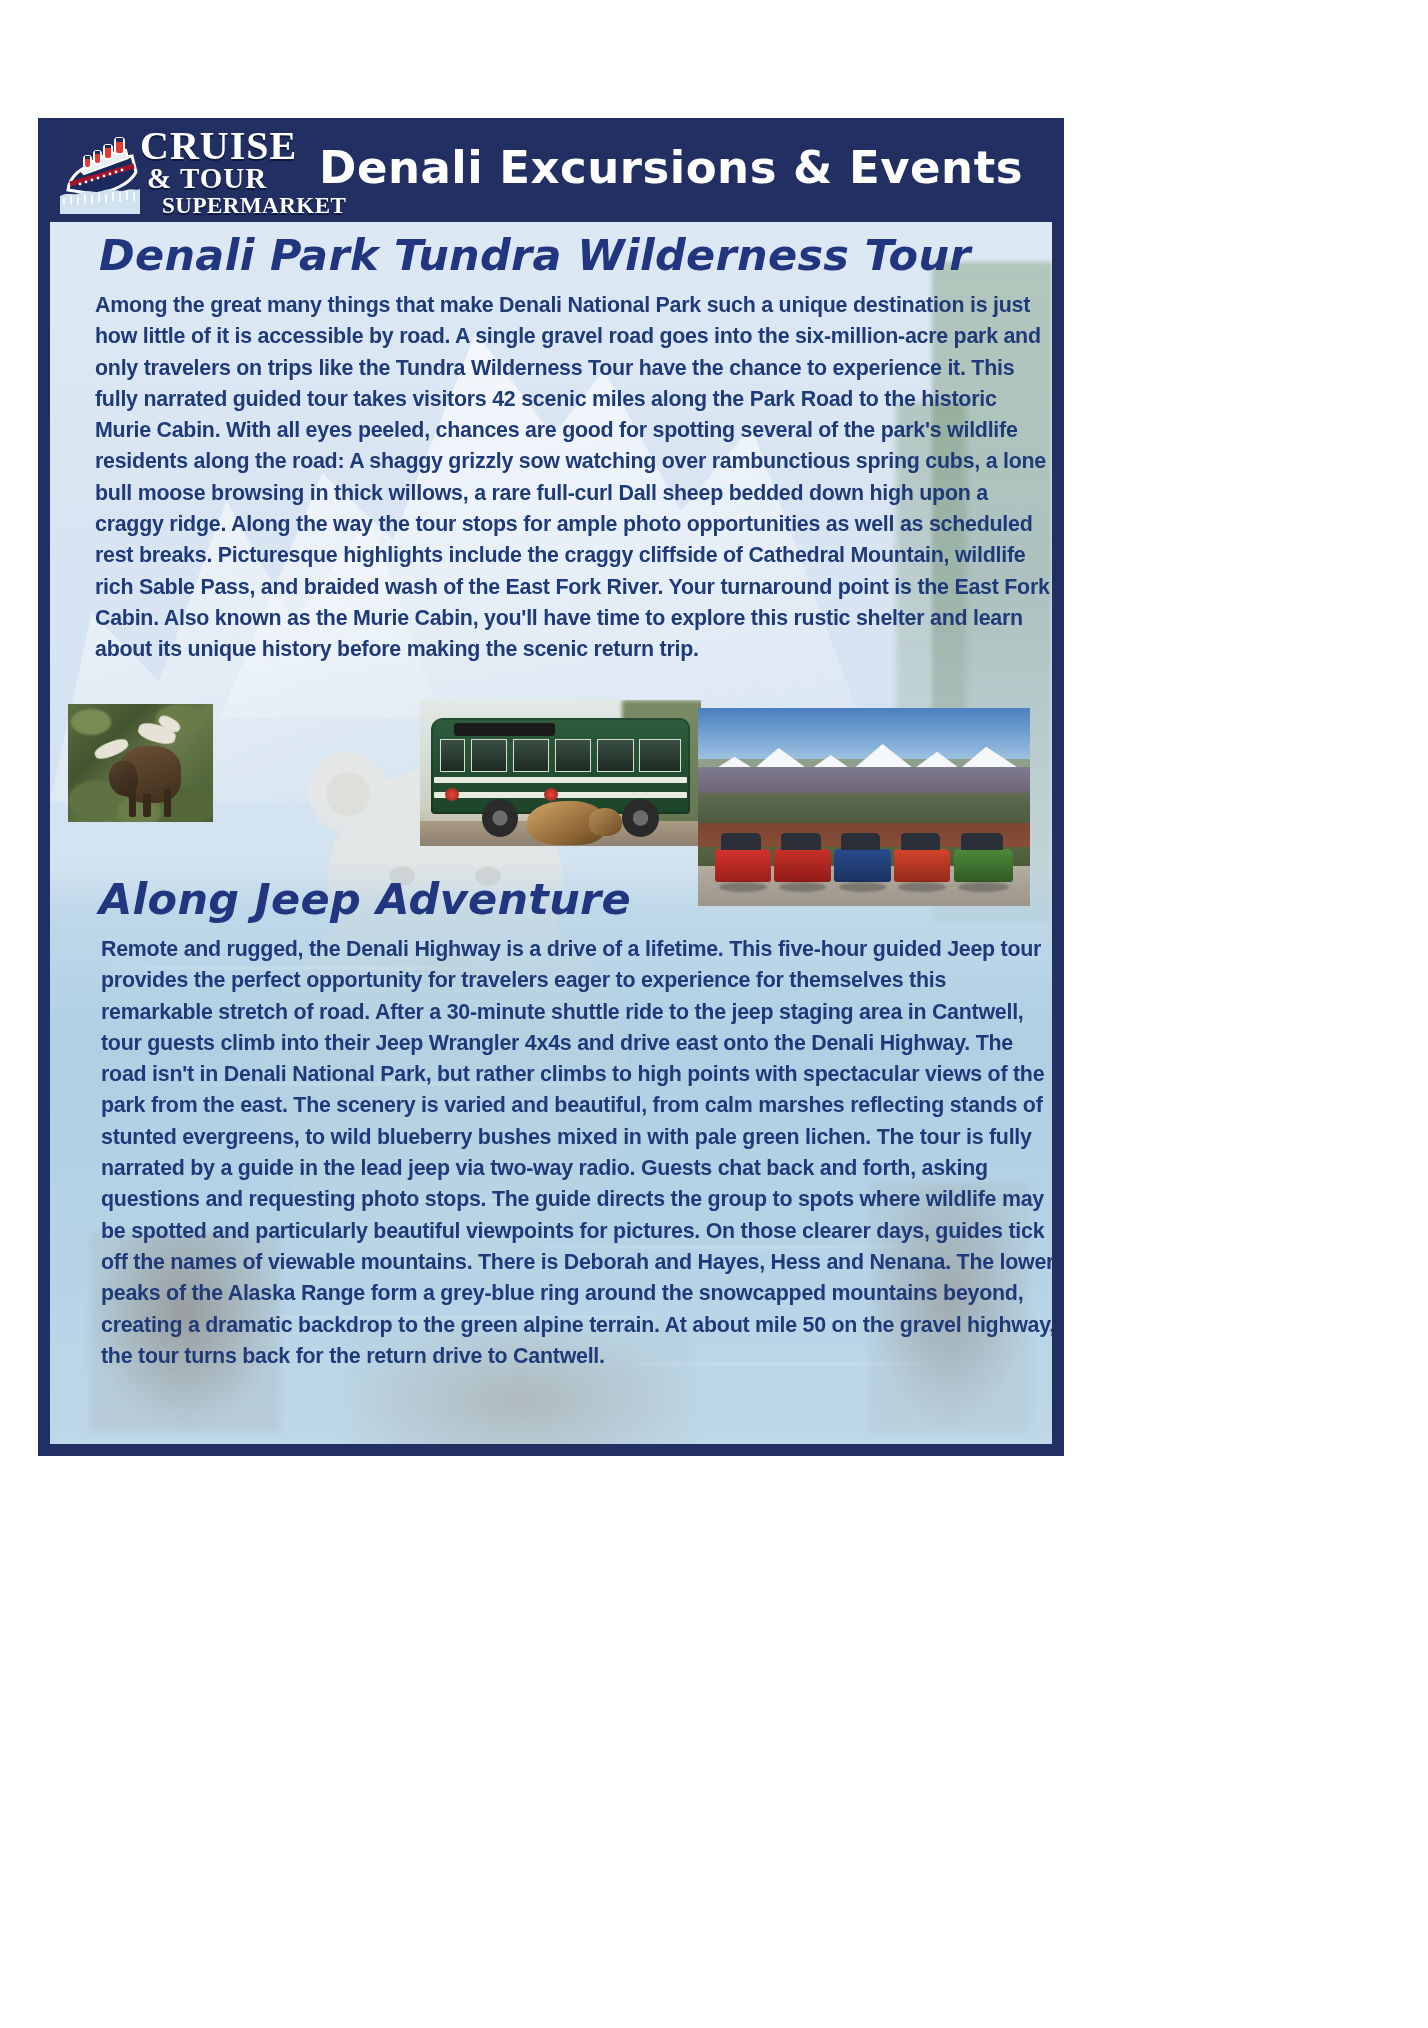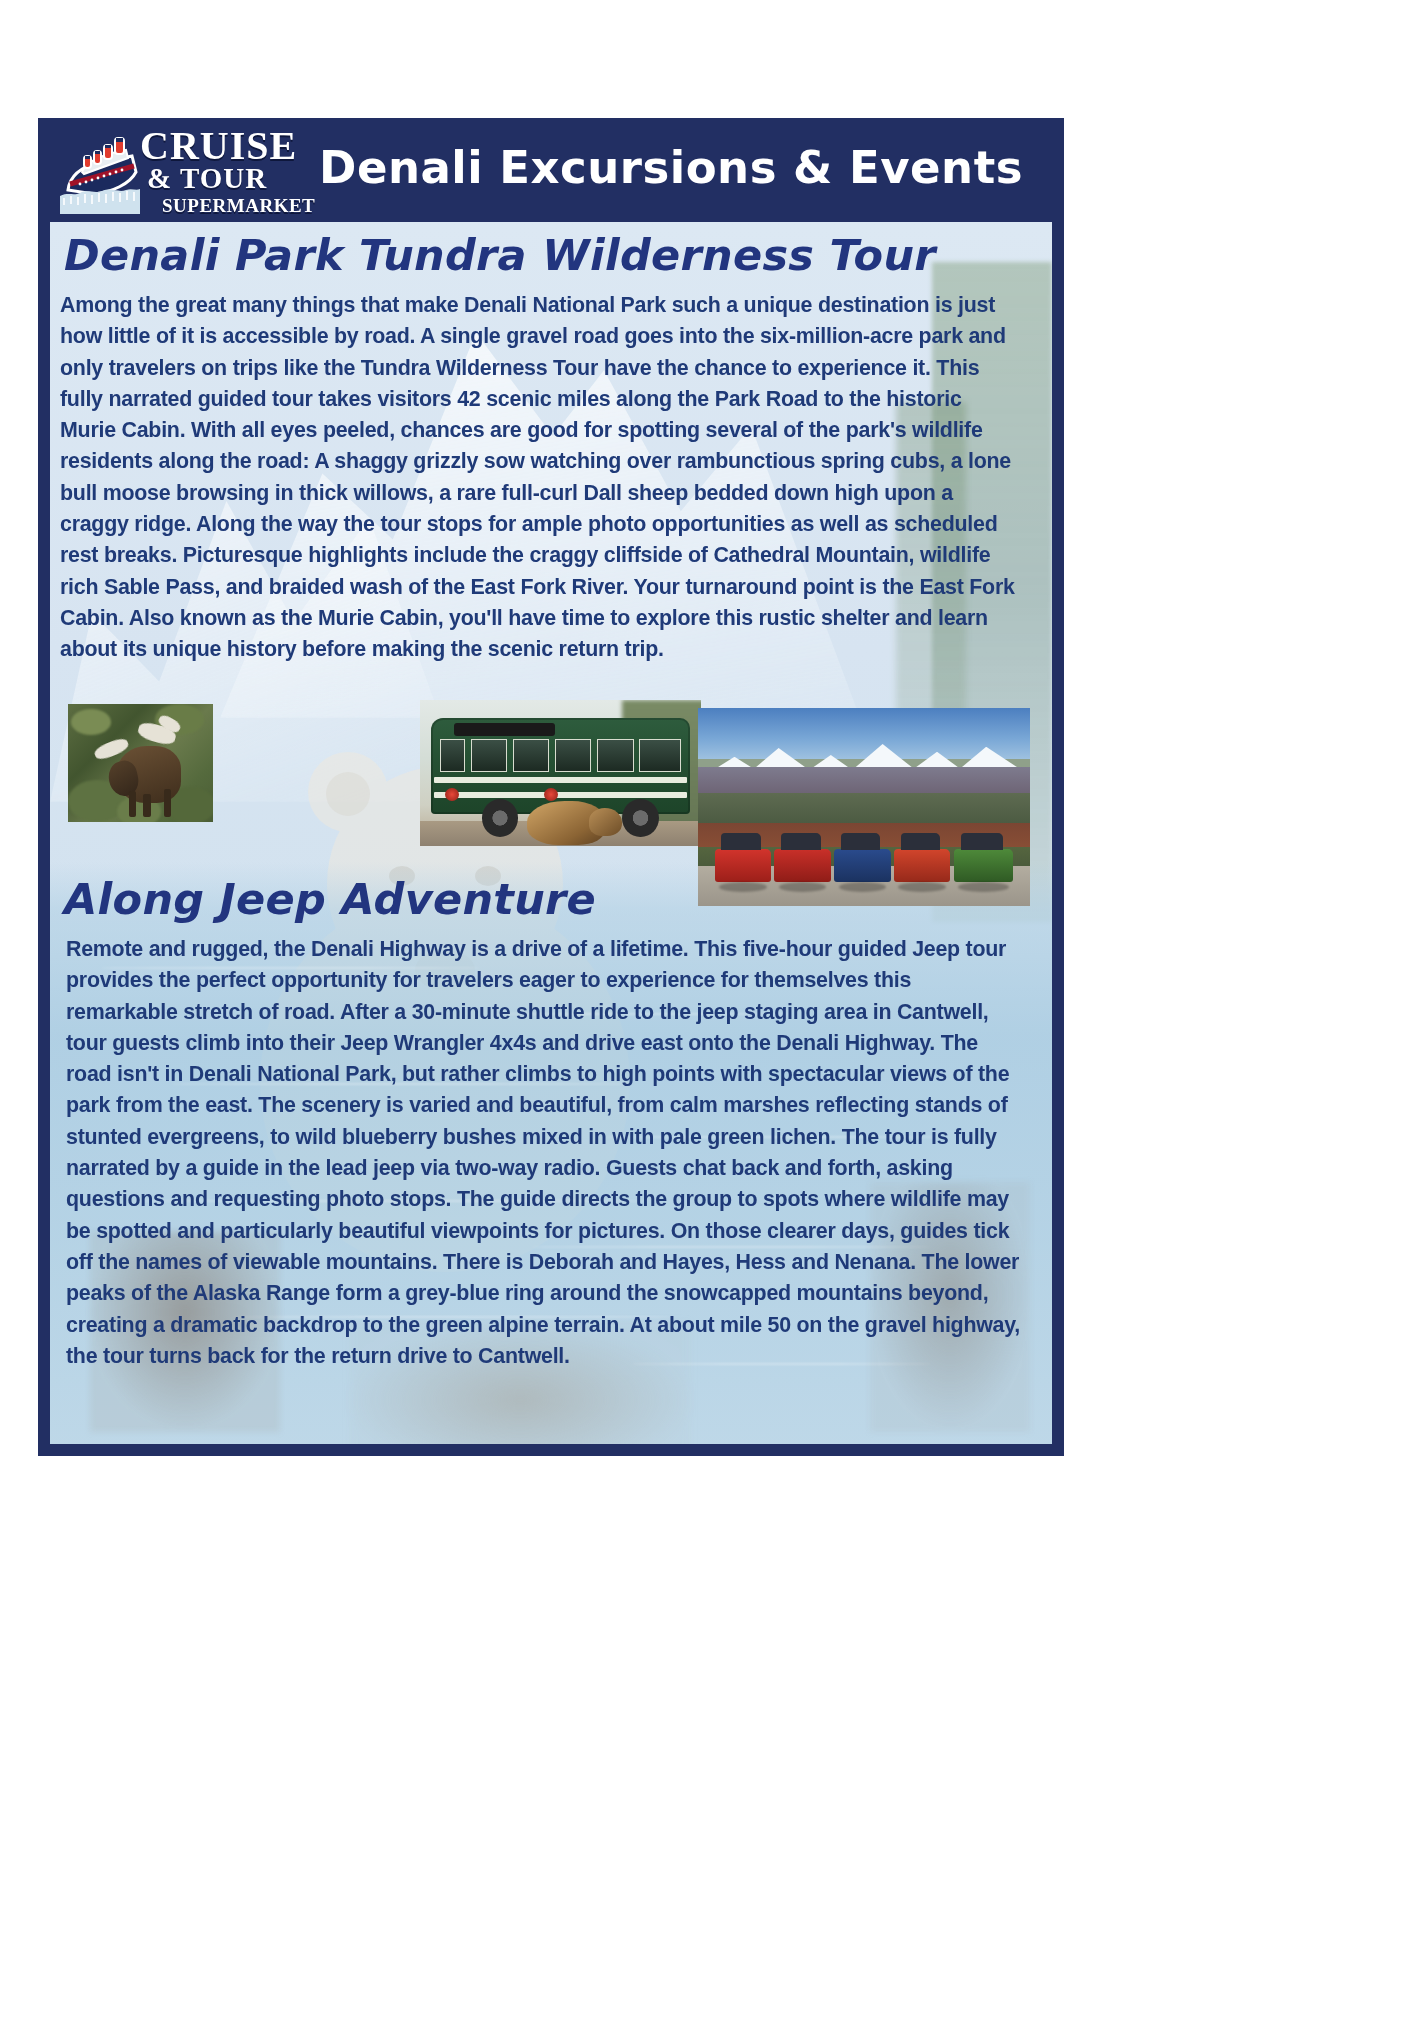--- a/index.html
+++ b/index.html
@@ -68,21 +68,21 @@
     font-size: 40px;
     line-height: 40px;
   }
   #logo-tour {
     left: 95px; top: 44px;
     font-size: 29px;
     line-height: 29px;
   }
   #logo-supermarket {
     left: 110px; top: 76px;
-    font-size: 19px;
+    font-size: 23px;
     line-height: 19px;
     letter-spacing: .5px;
   }
 
   
   #header-title {
     flex: 1;
     text-align: center;
     color: #ffffff;
     font-family: "DejaVu Sans", sans-serif;
@@ -98,20 +98,21 @@
   
   #content {
     position: absolute;
     left: 12px;
     top: 104px;
     width: 1002px;
     height: 1531px;
     background: #ec4899;
     overflow: hidden;
     box-sizing: border-box;
+    padding-left: 35px;
   }
 
   
   .bg-layer { position: absolute; pointer-events: none; }
 
   #bg-sky {
     left: 0; top: 0; width: 100%; height: 100%;
     background:
       linear-gradient(180deg,
         #dce8f3 0%,

